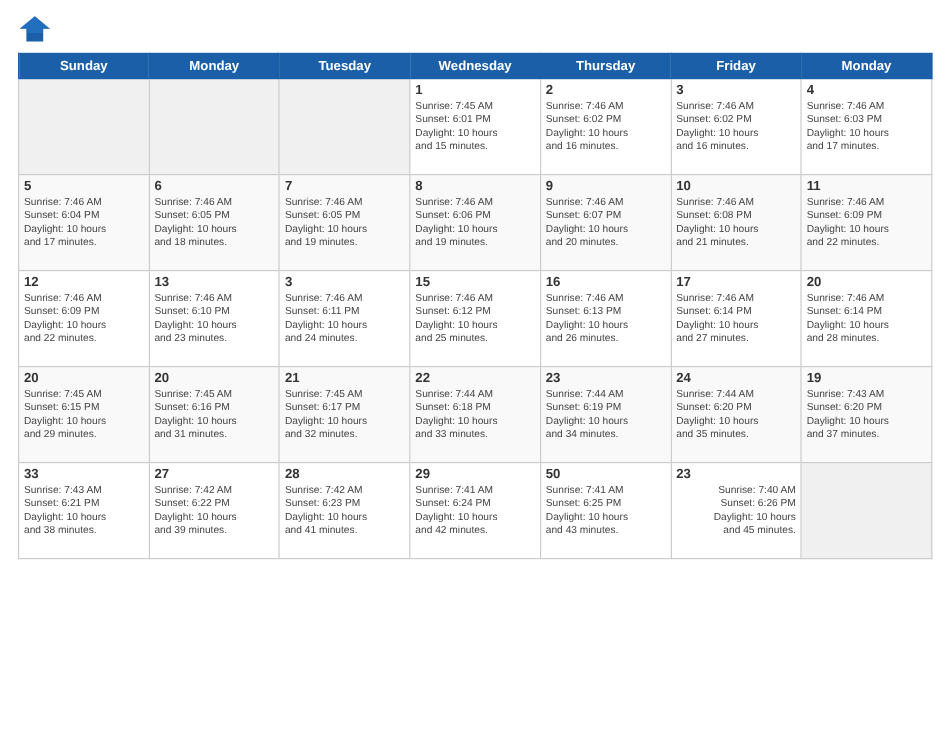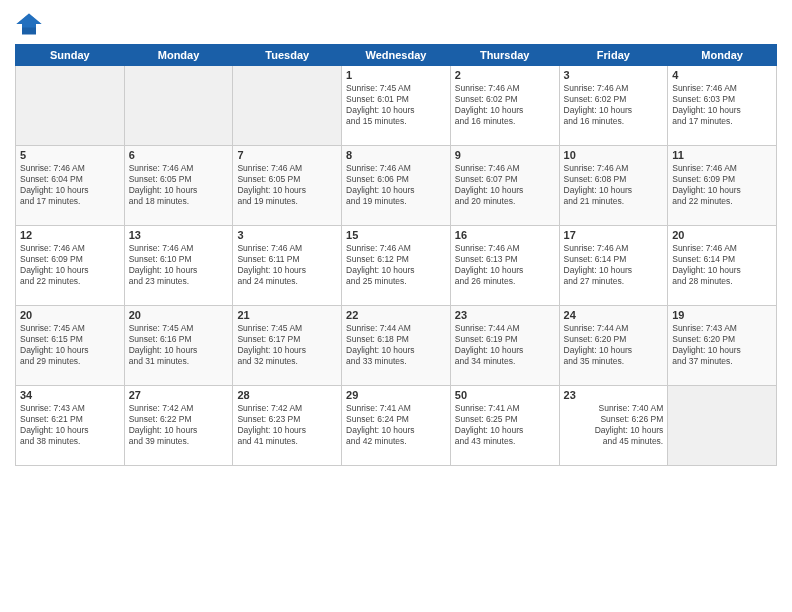--- a/index.html
+++ b/index.html
@@ -315,21 +315,21 @@
           <td>
             <span class="day-number">19</span>
             <div class="day-info" style="white-space: pre-line;">Sunrise: 7:43 AM
 Sunset: 6:20 PM
 Daylight: 10 hours
 and 37 minutes.</div>
           </td>
         </tr>
         <tr>
           <td>
-            <span class="day-number">34</span>
+            <span class="day-number">33</span>
             <div class="day-info" style="white-space: pre-line;">Sunrise: 7:43 AM
 Sunset: 6:21 PM
 Daylight: 10 hours
 and 38 minutes.</div>
           </td>
           <td>
             <span class="day-number">27</span>
             <div class="day-info" style="white-space: pre-line;">Sunrise: 7:42 AM
 Sunset: 6:22 PM
 Daylight: 10 hours

